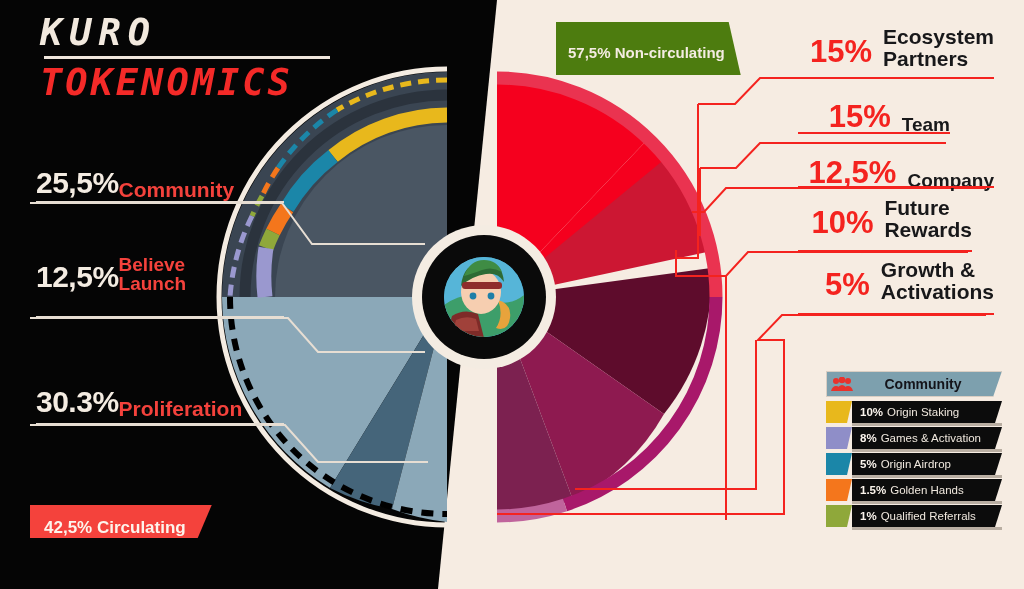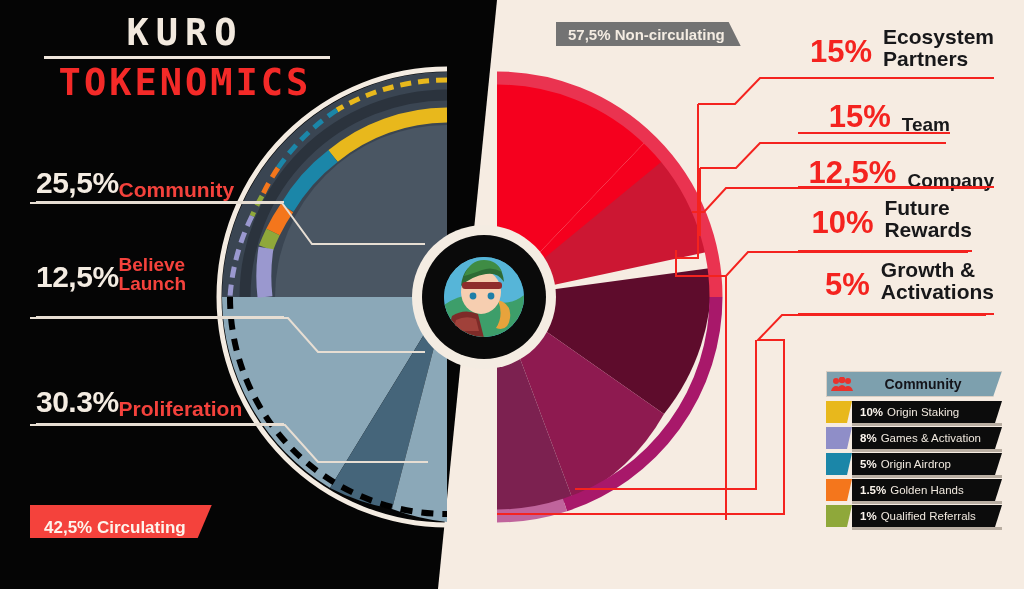--- a/index.html
+++ b/index.html
@@ -5,43 +5,43 @@
   html,body{margin:0;padding:0;background:#000;}
   #stage{position:relative;width:1024px;height:589px;overflow:hidden;
          background:#000;font-family:"Liberation Sans",sans-serif;}
 
   
   .bg-black{position:absolute;inset:0;background:#050505;}
   .bg-cream{position:absolute;inset:0;background:#f6ece2;
             clip-path:polygon(497px 0, 1024px 0, 1024px 589px, 438px 589px);}
 
   
-  #title-block{position:absolute;left:40px;top:14px;width:290px;text-align:center;}
+  #title-block{position:absolute;left:40px;top:14px;width:290px;font-style:italic;}
   #kuro{font-family:"DejaVu Sans Mono",monospace;font-weight:700;font-size:37px;
         letter-spacing:7px;color:#f2e9de;line-height:1.0;}
   #title-rule{height:3px;background:#efe6dc;margin:5px 0 5px 4px;}
   #tokenomics{font-family:"DejaVu Sans Mono",monospace;font-weight:700;font-size:37px;
         letter-spacing:3px;color:#f42a28;line-height:1.05;}
 
   
   .lbl-left{position:absolute;white-space:nowrap;}
   .lbl-left .row{display:flex;align-items:flex-end;}
   .lbl-left .pct{font-size:30px;font-weight:700;color:#f4ece2;letter-spacing:-0.5px;}
   .lbl-left .nm{font-size:21px;font-weight:600;color:#f4423c;line-height:1.02;}
   .lbl-left .nm.two{font-size:19px;}
 
   
   #circ-badge{position:absolute;left:30px;top:505px;height:33px;background:#f4423c;
      display:flex;align-items:flex-end;padding:0 26px 0 14px;
      clip-path:polygon(0 0,100% 0,calc(100% - 14px) 100%,0 100%);}
   #circ-badge span{font-size:17px;font-weight:600;color:#fdf4ec;}
 
   
-  #noncirc-badge{position:absolute;left:556px;top:22px;height:24px;background:#737373;
-     display:flex;align-items:center;padding:0 16px 0 12px;
+  #noncirc-badge{position:absolute;left:556px;top:22px;height:46px;background:#4d7c0f;
+     display:flex;align-items:center;padding:7px 16px 0 12px;
      clip-path:polygon(0 0,calc(100% - 12px) 0,100% 100%,0 100%);}
   #noncirc-badge span{font-size:15px;font-weight:700;color:#f4ece2;}
 
   
   .lbl-right{position:absolute;white-space:nowrap;}
   .lbl-right .row{display:flex;align-items:flex-end;gap:11px;justify-content:flex-end;}
   .lbl-right .pct{font-size:31px;font-weight:700;color:#f4231f;}
   .lbl-right .nm{font-size:19px;font-weight:700;color:#18181a;line-height:1.05;}
   .lbl-right .nm.two{font-size:21px;}
 

